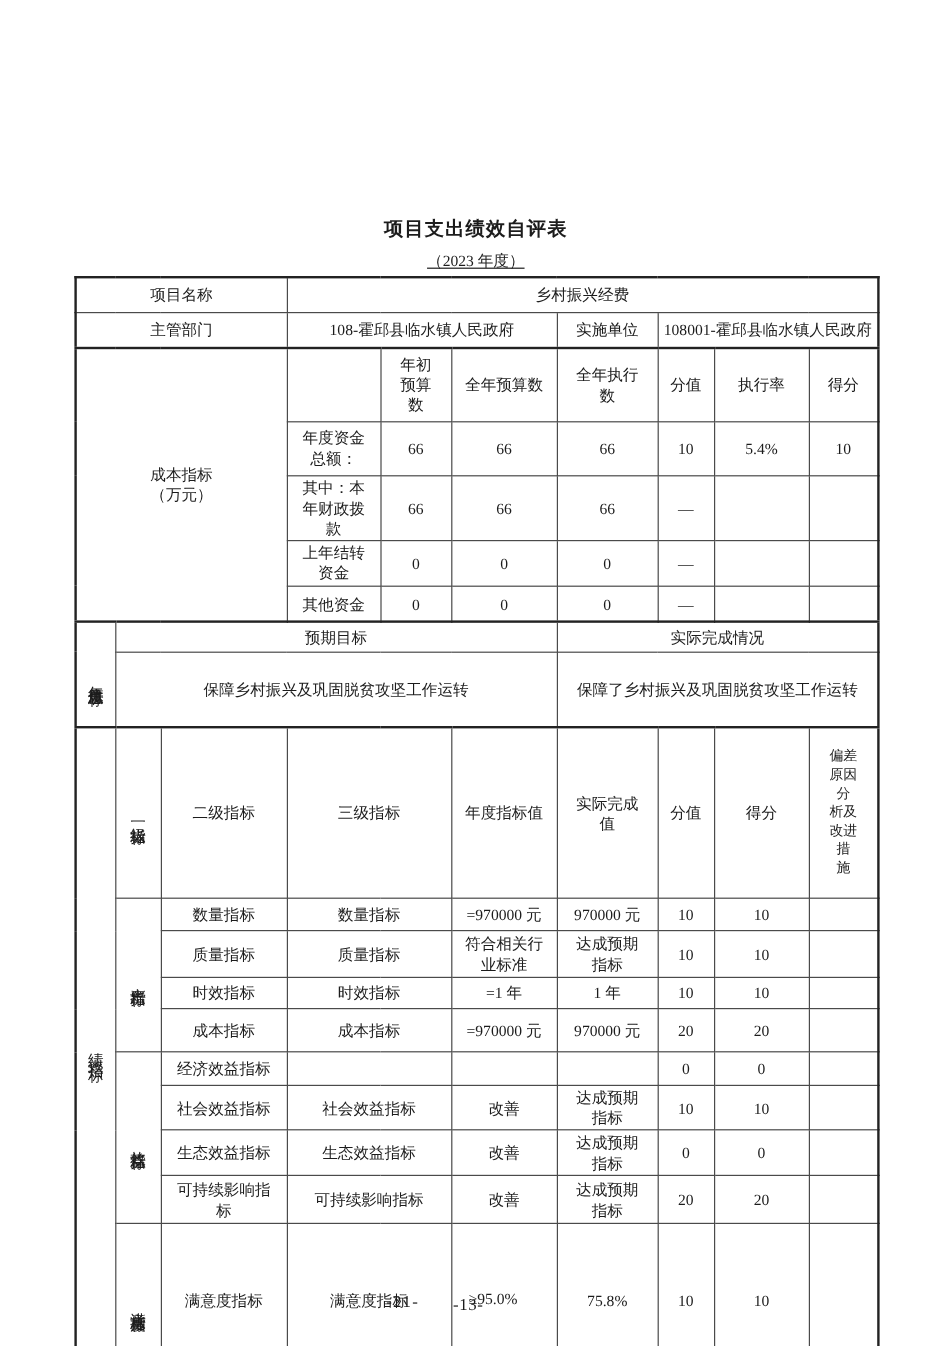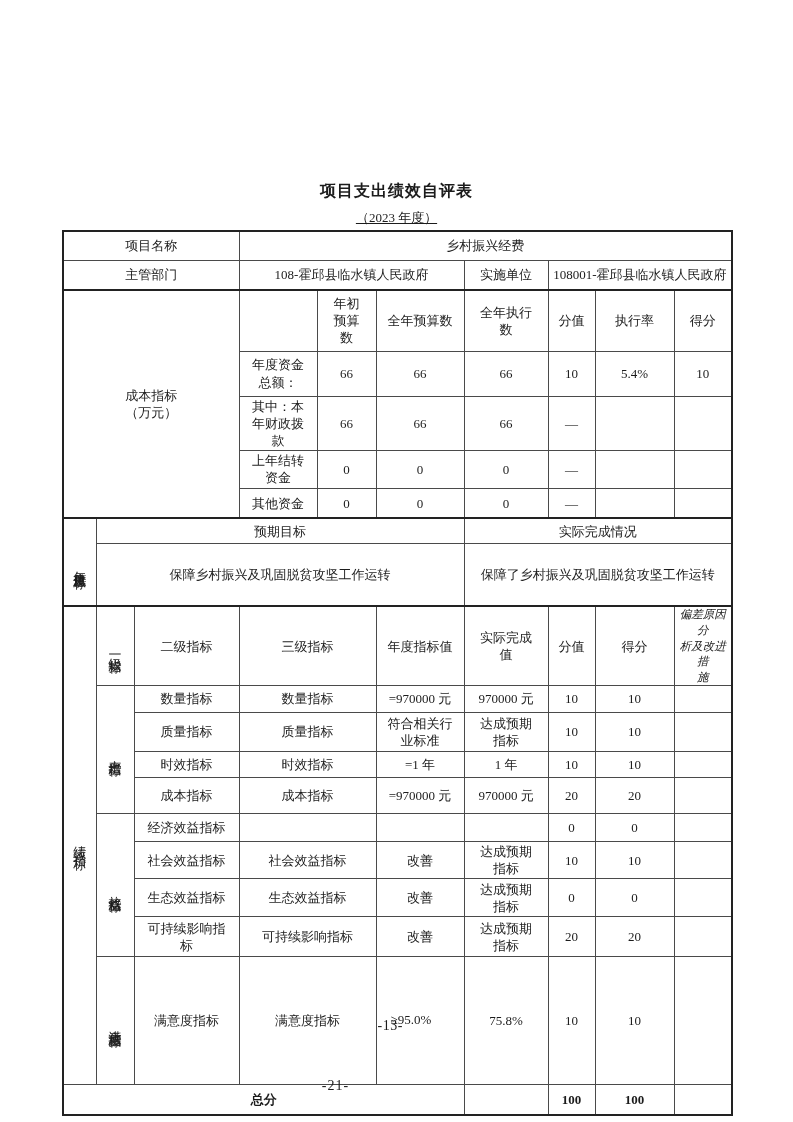--- a/index.html
+++ b/index.html
@@ -19,21 +19,21 @@
   td{
     border:1px solid #4a4a4a;
     text-align:center;vertical-align:middle;
     font-size:13px;line-height:1.32;padding:1px 2px;
     white-space:pre-line;overflow:hidden;
   }
   tr.thick-top td{border-top:2px solid #222222;}
   .v{writing-mode:vertical-rl;text-orientation:upright;letter-spacing:4px;display:inline-block;}
   .v.tight{letter-spacing:1px;}
   td.bold, tr.total-row td{font-weight:bold;}
-  .dev-head{font-size:11.5px;line-height:1.35;padding:0;font-style:italic;}
+  .dev-head{font-size:11.5px;line-height:1.35;padding:16px;}
   .overlay-cell{position:relative;width:100%;height:92px;}
   .ov-val{position:absolute;left:14px;top:36px;font-size:13px;white-space:nowrap;}
   .ov-num{position:absolute;left:1px;top:42px;font-size:14px;letter-spacing:0.5px;white-space:nowrap;}
   .footer{position:absolute;top:1078px;left:0;width:671px;text-align:center;font-size:14px;letter-spacing:1px;}
 </style>
 </head>
 <body>
 
 <div class="title">项目支出绩效自评表</div>
 <div class="subtitle">（2023 年度）</div>

